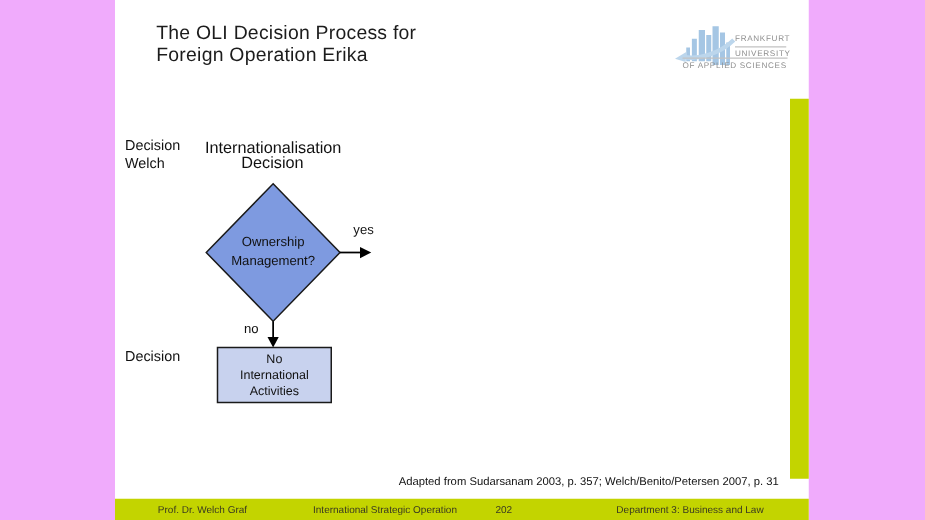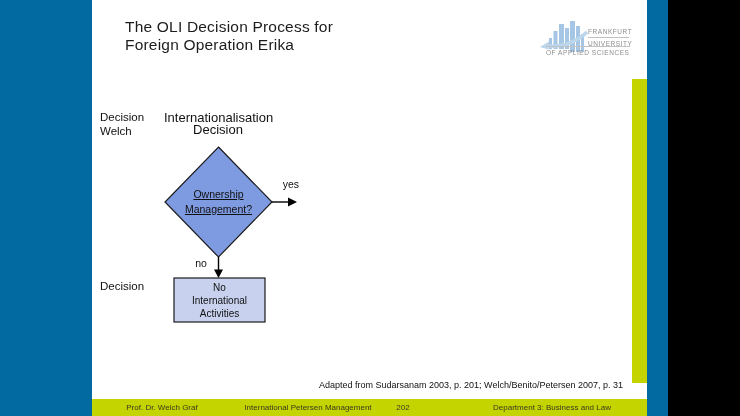--- a/index.html
+++ b/index.html
@@ -1,21 +1,21 @@
 <!DOCTYPE html>
 <html><head>
 <meta charset="utf-8">
 <style>
   html,body { margin:0; padding:0; }
   body {
     width:740px; height:416px; background:#000;
     font-family:"Liberation Sans", sans-serif;
     -webkit-font-smoothing:antialiased;
   }
-  .stage { position:relative; width:668px; height:416px; background:#0369a1; overflow:hidden; }
+  .stage { position:relative; width:740px; height:416px; background:#f0abfc; overflow:hidden; }
   .slide { position:absolute; left:92px; top:0; width:555px; height:416px; background:#ffffff; }
 
   
   .title { position:absolute; left:33px; top:18px; font-size:15.5px; line-height:17.5px;
            color:#1c1c1c; letter-spacing:0.2px; }
 
   
   .logo { position:absolute; left:448px; top:19px; width:95px; height:42px; }
   .logo svg { position:absolute; left:0; top:0; }
   .logo-text div { position:absolute; color:#8e8e8e; font-size:6.5px; letter-spacing:0.55px;
@@ -31,21 +31,21 @@
   .f-author { left:24px;  width:92px;  }
   .f-course { left:146px; width:140px; }
   .f-page   { left:295px; width:32px;  }
   .f-dept   { left:390px; width:140px; }
 
   
   .diagram-svg { position:absolute; left:0; top:0; }
   .lbl { position:absolute; color:#111; }
   .decision-type  { left:8px;  top:110px; font-size:11.5px; line-height:14px; }
   .node-caption   { left:72px; top:112px; width:108px; text-align:center; font-size:13px; line-height:11.5px; }
-  .diamond-text   { left:70px; top:187px; width:113px; text-align:center; font-size:10.5px; line-height:14.5px;text-decoration:underline; }
+  .diamond-text   { left:70px; top:187px; width:113px; text-align:center; font-size:10.5px; line-height:14.5px; }
   .yes-label      { left:177px; top:178px; width:30px; text-align:right; font-size:10.5px; }
   .no-label       { left:95px;  top:257px; width:28px; text-align:center; font-size:10.5px; }
   .box-text       { left:82px;  top:281px; width:91px; text-align:center; font-size:10px; line-height:13px; }
   .decision-label { left:8px;   top:280px; font-size:11.5px; }
   .source-line    { position:absolute; right:24px; top:380px; font-size:9px; color:#111; white-space:nowrap; }
 </style>
 </head>
 <body>
 
 <div class="stage">
@@ -105,23 +105,23 @@
     <div class="lbl no-label">no</div>
 
     <div class="lbl box-text">
       <div>No</div>
       <div>International</div>
       <div>Activities</div>
     </div>
 
     <div class="lbl decision-label">Decision</div>
 
-    <div class="source-line">Adapted from Sudarsanam 2003, p. 201; Welch/Benito/Petersen 2007, p. 31</div>
+    <div class="source-line">Adapted from Sudarsanam 2003, p. 357; Welch/Benito/Petersen 2007, p. 31</div>
 
     <div class="footer">
       <span class="f-author">Prof. Dr. Welch Graf</span>
-      <span class="f-course">International Petersen Management</span>
+      <span class="f-course">International Strategic Operation</span>
       <span class="f-page">202</span>
       <span class="f-dept">Department 3: Business and Law</span>
     </div>
 
   </div>
 </div>
 
 </body></html>

